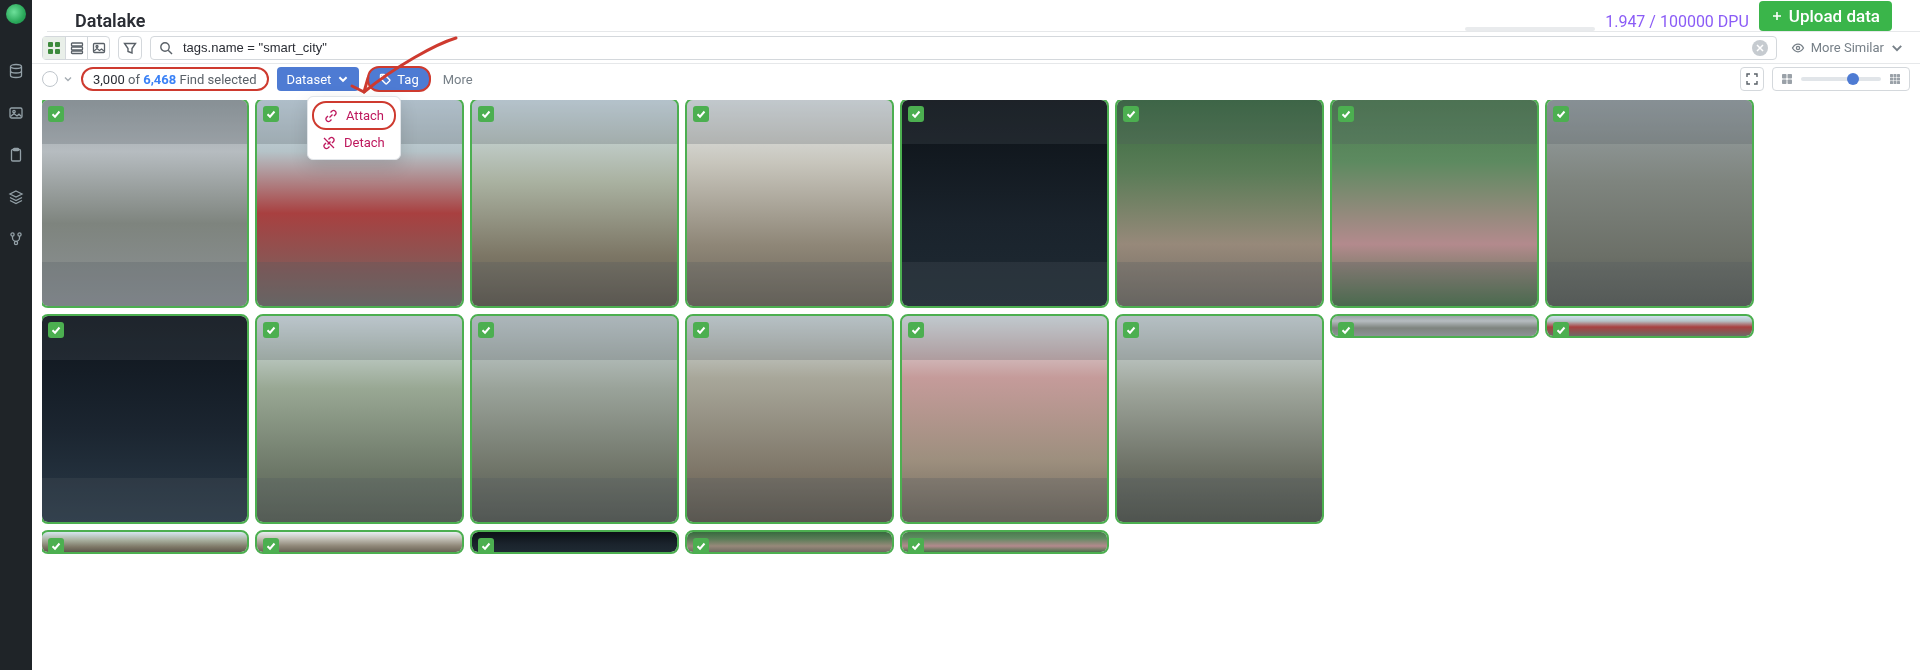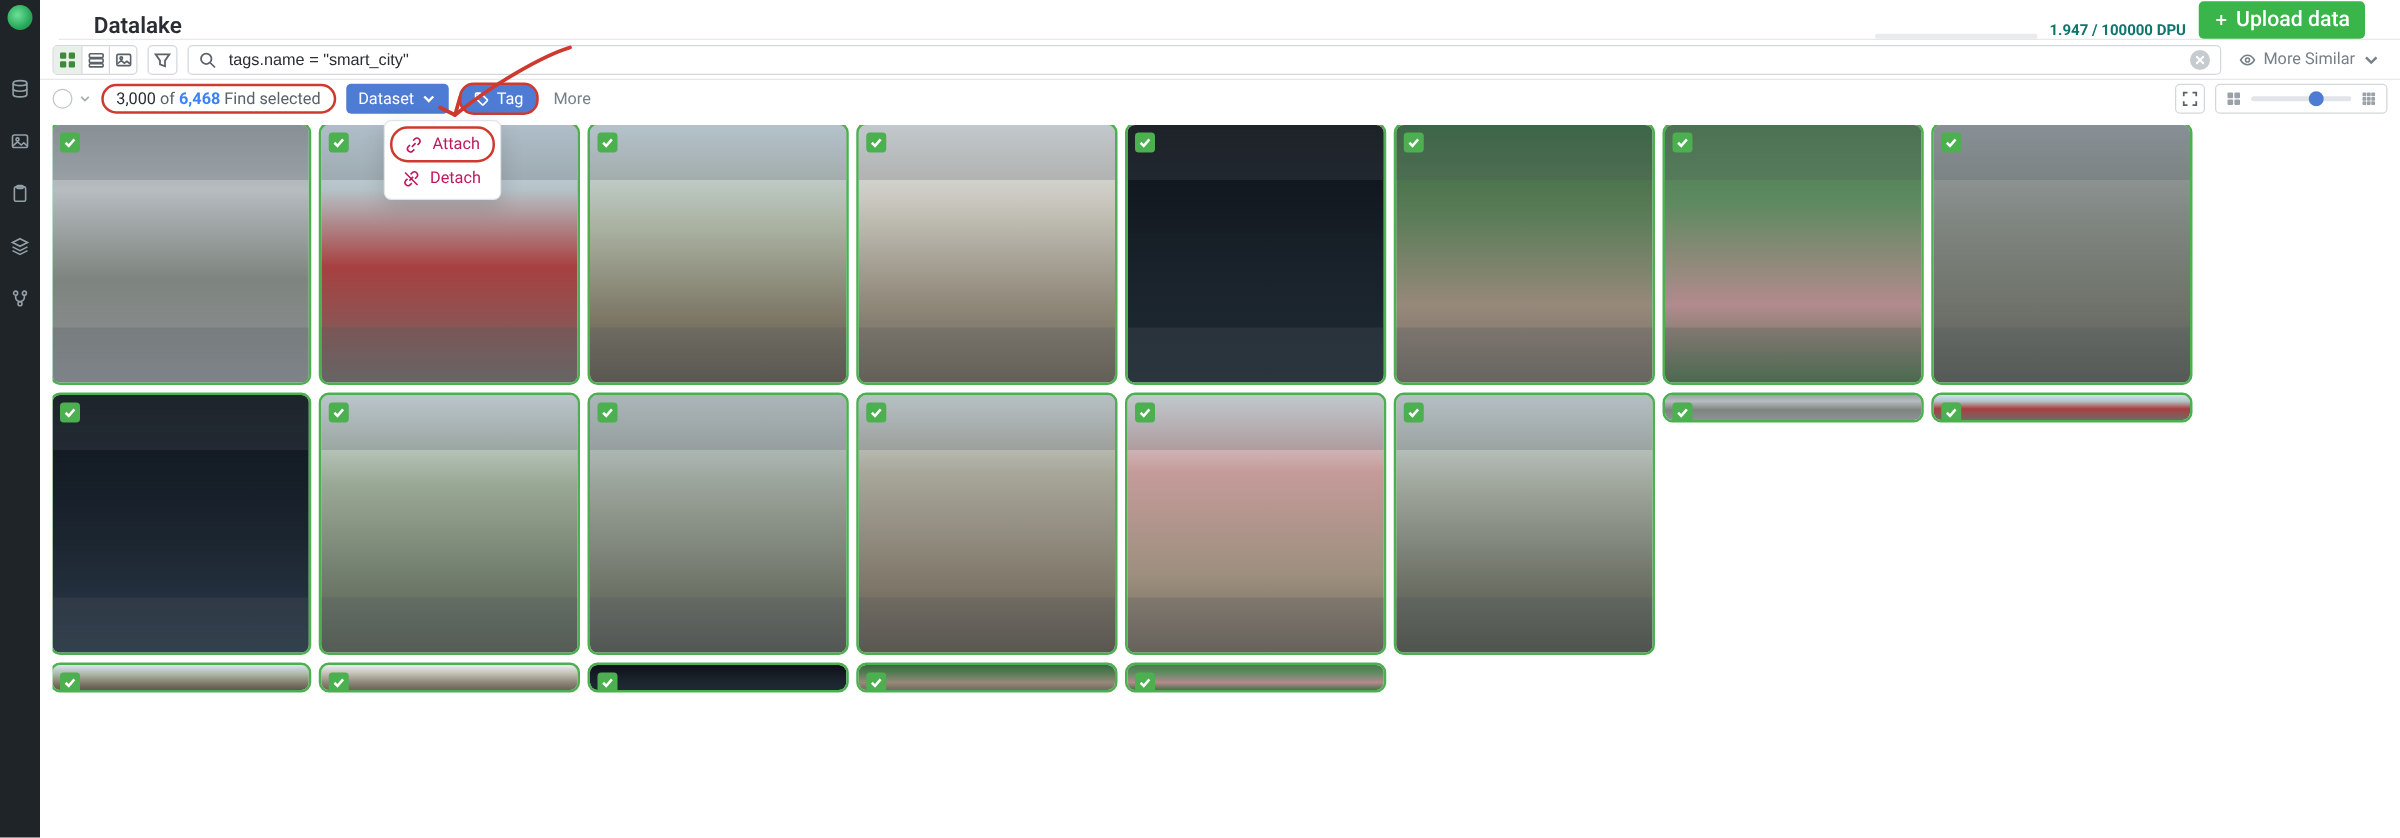--- a/index.html
+++ b/index.html
@@ -26,21 +26,21 @@
   
   .topbar {
     position:absolute; left:32px; right:0; top:0; height:32px;
     display:flex; align-items:flex-end; padding:0 28px;
     border-bottom:1px solid #e6e8ea;
     margin-left:15px;
   }
   .title { font-size:18px; font-weight:600; color:#2a2d34; }
   .spacer { flex:1; }
   .dpu-bar { width:130px; height:4px; border-radius:2px; background:#e9ebed; margin-right:10px; }
-  .dpu-text { font-size:12px; color:#0f766e; margin-right:10px;font-weight:bold; }
+  .dpu-text { font-size:16px; color:#8b5cf6; margin-right:10px; }
   .upload-btn {
     display:flex; align-items:center; gap:6px;
     background:#3ab54a; color:#fff; font-size:17px; font-weight:500;
     padding:5px 12px; border-radius:4px; cursor:pointer;
   }
   .upload-btn svg { width:12px; height:12px; }
 
   
   .searchrow {
     position:absolute; left:32px; right:0; top:32px; height:32px;

